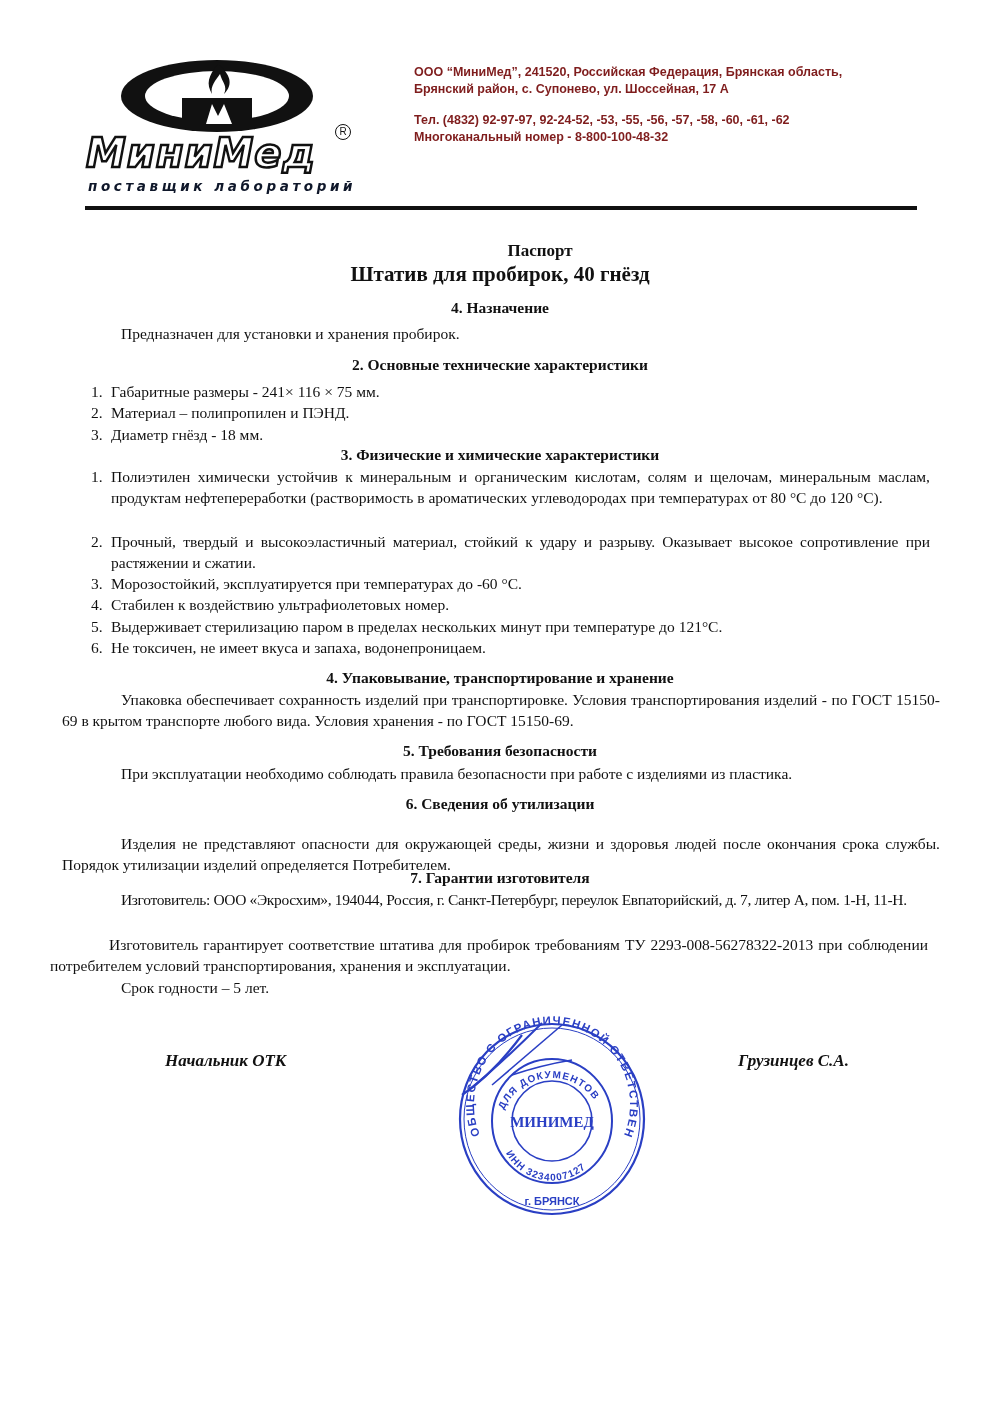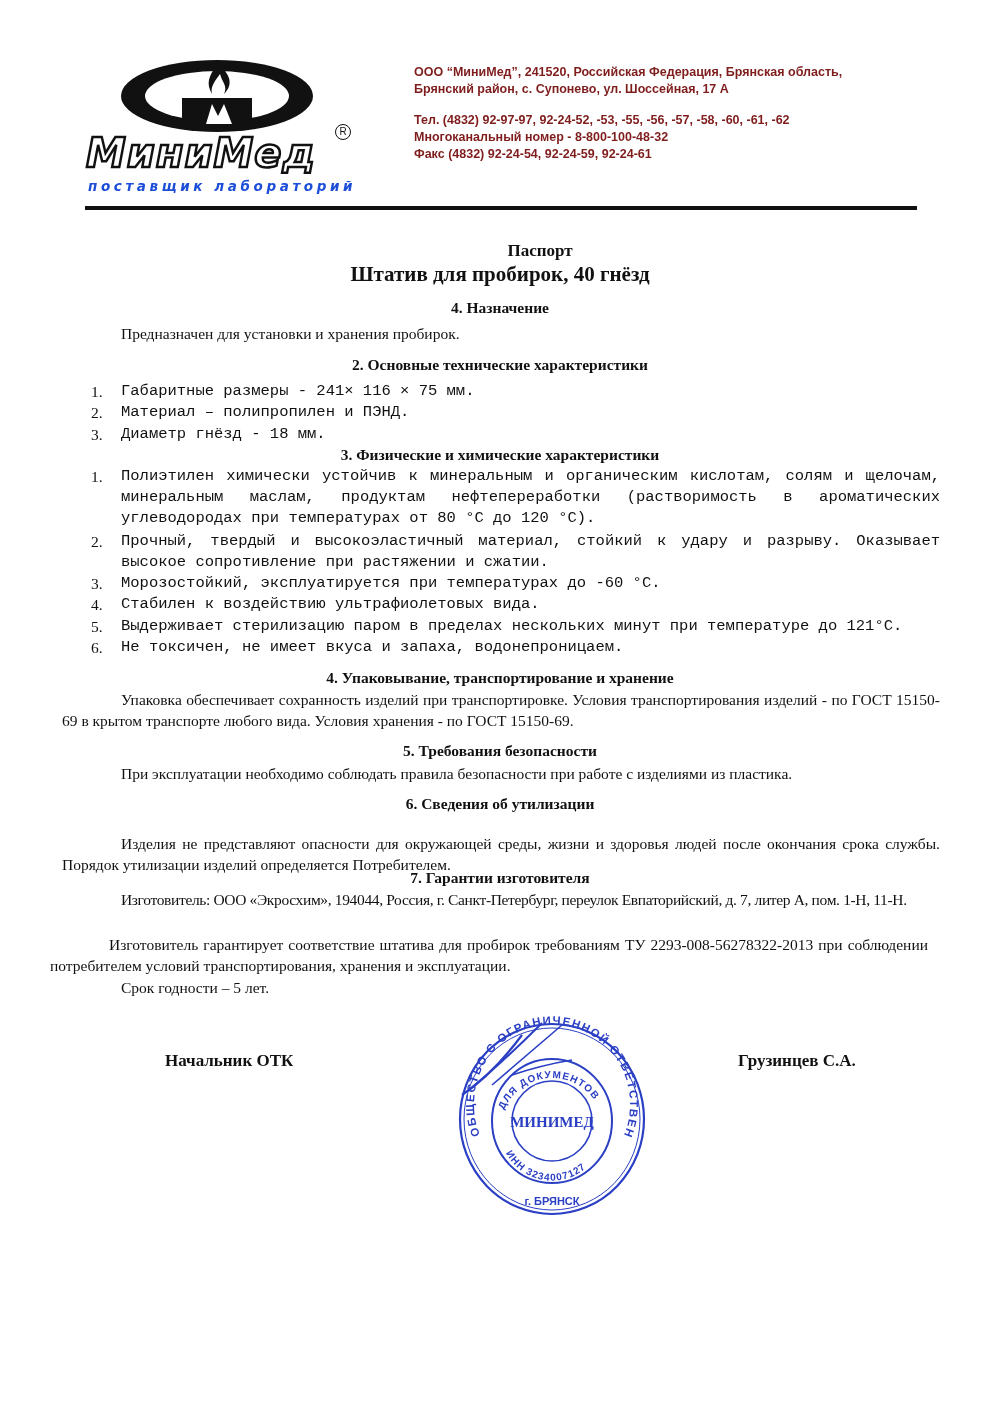--- a/index.html
+++ b/index.html
@@ -1,45 +1,45 @@
 <!DOCTYPE html>
 <html><head>
 <meta charset="utf-8">
 <style>
   html, body { margin: 0; padding: 0; background: #ffffff; }
   body { width: 1000px; height: 1414px; position: relative; overflow: hidden; color: #111; }
 
   
   .logo { position: absolute; left: 82px; top: 58px; width: 270px; height: 140px; }
   .logo svg { display: block; }
-  .tagline { position: absolute; left: 88px; top: 178px; font-family: "DejaVu Sans", sans-serif; font-weight: bold; font-size: 13.5px; letter-spacing: 3.6px; font-style: italic; color: #1d4ed8; white-space: nowrap; }
+  .tagline { position: absolute; left: 88px; top: 178px; font-family: "DejaVu Sans", sans-serif; font-weight: bold; font-size: 13.5px; letter-spacing: 3.6px; font-style: italic; color: #0f172a; white-space: nowrap; }
   .brand-word { position: absolute; left: 86px; top: 130px; font-family: "DejaVu Sans", sans-serif; font-weight: bold; font-style: italic; font-size: 40px; color: #fff; -webkit-text-stroke: 2.5px #111; letter-spacing: 1px; white-space: nowrap; }
   .reg { position: absolute; left: 335px; top: 124px; width: 14px; height: 14px; border: 1.5px solid #111; border-radius: 50%; font-family: "Liberation Sans", sans-serif; font-size: 10px; line-height: 14px; text-align: center; }
 
   .contacts { position: absolute; left: 414px; top: 64px; width: 500px; font-family: "Liberation Sans", sans-serif; font-weight: bold; font-size: 12.5px; line-height: 17px; color: #7f1d1d; }
   .contacts .gap { height: 14px; }
   .contacts .row3 { position: relative; height: 17px; margin-top: 12px; }
   .contacts .row3 span { position: absolute; top: 0; white-space: nowrap; }
   .inn-num { font-weight: normal; }
   .header-rule { position: absolute; left: 85px; top: 206px; width: 832px; height: 4px; background: #111; }
 
   
   .center { position: absolute; left: 0; width: 1000px; text-align: center; font-family: "Liberation Serif", serif; font-weight: bold; }
   .doc-kind { top: 241px; font-size: 17px; padding-left: 40px; }
   .doc-title { top: 262px; font-size: 21px; }
   .sec { font-size: 15.5px; }
 
   .txt { position: absolute; font-family: "Liberation Serif", serif; font-size: 15.5px; line-height: 21px; color: #111; }
   .justify { text-align: justify; text-align-last: left; }
   .li { position: absolute; font-family: "Liberation Serif", serif; font-size: 15.5px; line-height: 21px; }
   .li .num { position: absolute; left: 0; top: 0; width: 28px; }
-  .li .body { position: absolute; left: 30px; top: 0; text-align: justify; font-family: Liberation Mono, monospace; }
+  .li .body { position: absolute; left: 20px; top: 0; text-align: justify; }
 
   
-  .sig { position: absolute; top: 1051px; font-family: "Liberation Serif", serif; font-weight: bold; font-size: 17px; }
+  .sig { position: absolute; top: 1051px; font-family: "Liberation Serif", serif; font-weight: bold; font-size: 17px; font-style: italic; }
   .stamp { position: absolute; left: 452px; top: 1015px; width: 200px; height: 205px; }
 </style>
 </head>
 <body>
 
 <div class="logo">
   <svg width="270" height="80" viewBox="0 0 270 80">
     <ellipse cx="135" cy="38" rx="96" ry="36" fill="#111"></ellipse>
     <ellipse cx="135" cy="38" rx="72" ry="25" fill="#fff"></ellipse>
     <rect x="100" y="40" width="70" height="26" fill="#111"></rect>
@@ -50,21 +50,20 @@
 <div class="brand-word">МиниМед</div>
 <div class="reg">R</div>
 <div class="tagline">поставщик лабораторий</div>
 
 <div class="contacts">
   <div>ООО “МиниМед”, 241520, Российская Федерация, Брянская область,</div>
   <div>Брянский район, с. Супонево, ул. Шоссейная, 17 А</div>
   <div class="gap"></div>
   <div>Тел. (4832) 92-97-97, 92-24-52, -53, -55, -56, -57, -58, -60, -61, -62</div>
   <div>Многоканальный номер - 8-800-100-48-32</div>
-  <div>Факс (4832) 92-24-54, 92-24-59, 92-24-61</div>
 </div>
 <div class="header-rule"></div>
 
 <div class="center doc-kind">Паспорт</div>
 <div class="center doc-title">Штатив для пробирок, 40 гнёзд</div>
 
 <div class="center sec" style="top:299px">4.   Назначение</div>
 <div class="txt" style="left:121px; top:323px; width:820px">Предназначен для установки и хранения пробирок.</div>
 
 <div class="center sec" style="top:356px">2.   Основные технические характеристики</div>
@@ -89,21 +88,21 @@
 <div class="li" style="left:91px; top:531px; width:850px; height:42px">
   <span class="num">2.</span>
   <span class="body justify" style="width:819px">Прочный, твердый и высокоэластичный материал, стойкий к удару и разрыву. Оказывает высокое сопротивление при растяжении и сжатии.</span>
 </div>
 <div class="li" style="left:91px; top:573px; width:850px">
   <span class="num">3.</span>
   <span class="body" style="width:819px">Морозостойкий, эксплуатируется при температурах до -60 °С.</span>
 </div>
 <div class="li" style="left:91px; top:594px; width:850px">
   <span class="num">4.</span>
-  <span class="body" style="width:819px">Стабилен к воздействию ультрафиолетовых вида.</span>
+  <span class="body" style="width:819px">Стабилен к воздействию ультрафиолетовых номер.</span>
 </div>
 <div class="li" style="left:91px; top:616px; width:850px">
   <span class="num">5.</span>
   <span class="body" style="width:819px">Выдерживает стерилизацию паром в пределах нескольких минут при температуре до 121°С.</span>
 </div>
 <div class="li" style="left:91px; top:637px; width:850px">
   <span class="num">6.</span>
   <span class="body" style="width:819px">Не токсичен, не имеет вкуса и запаха, водонепроницаем.</span>
 </div>
 

